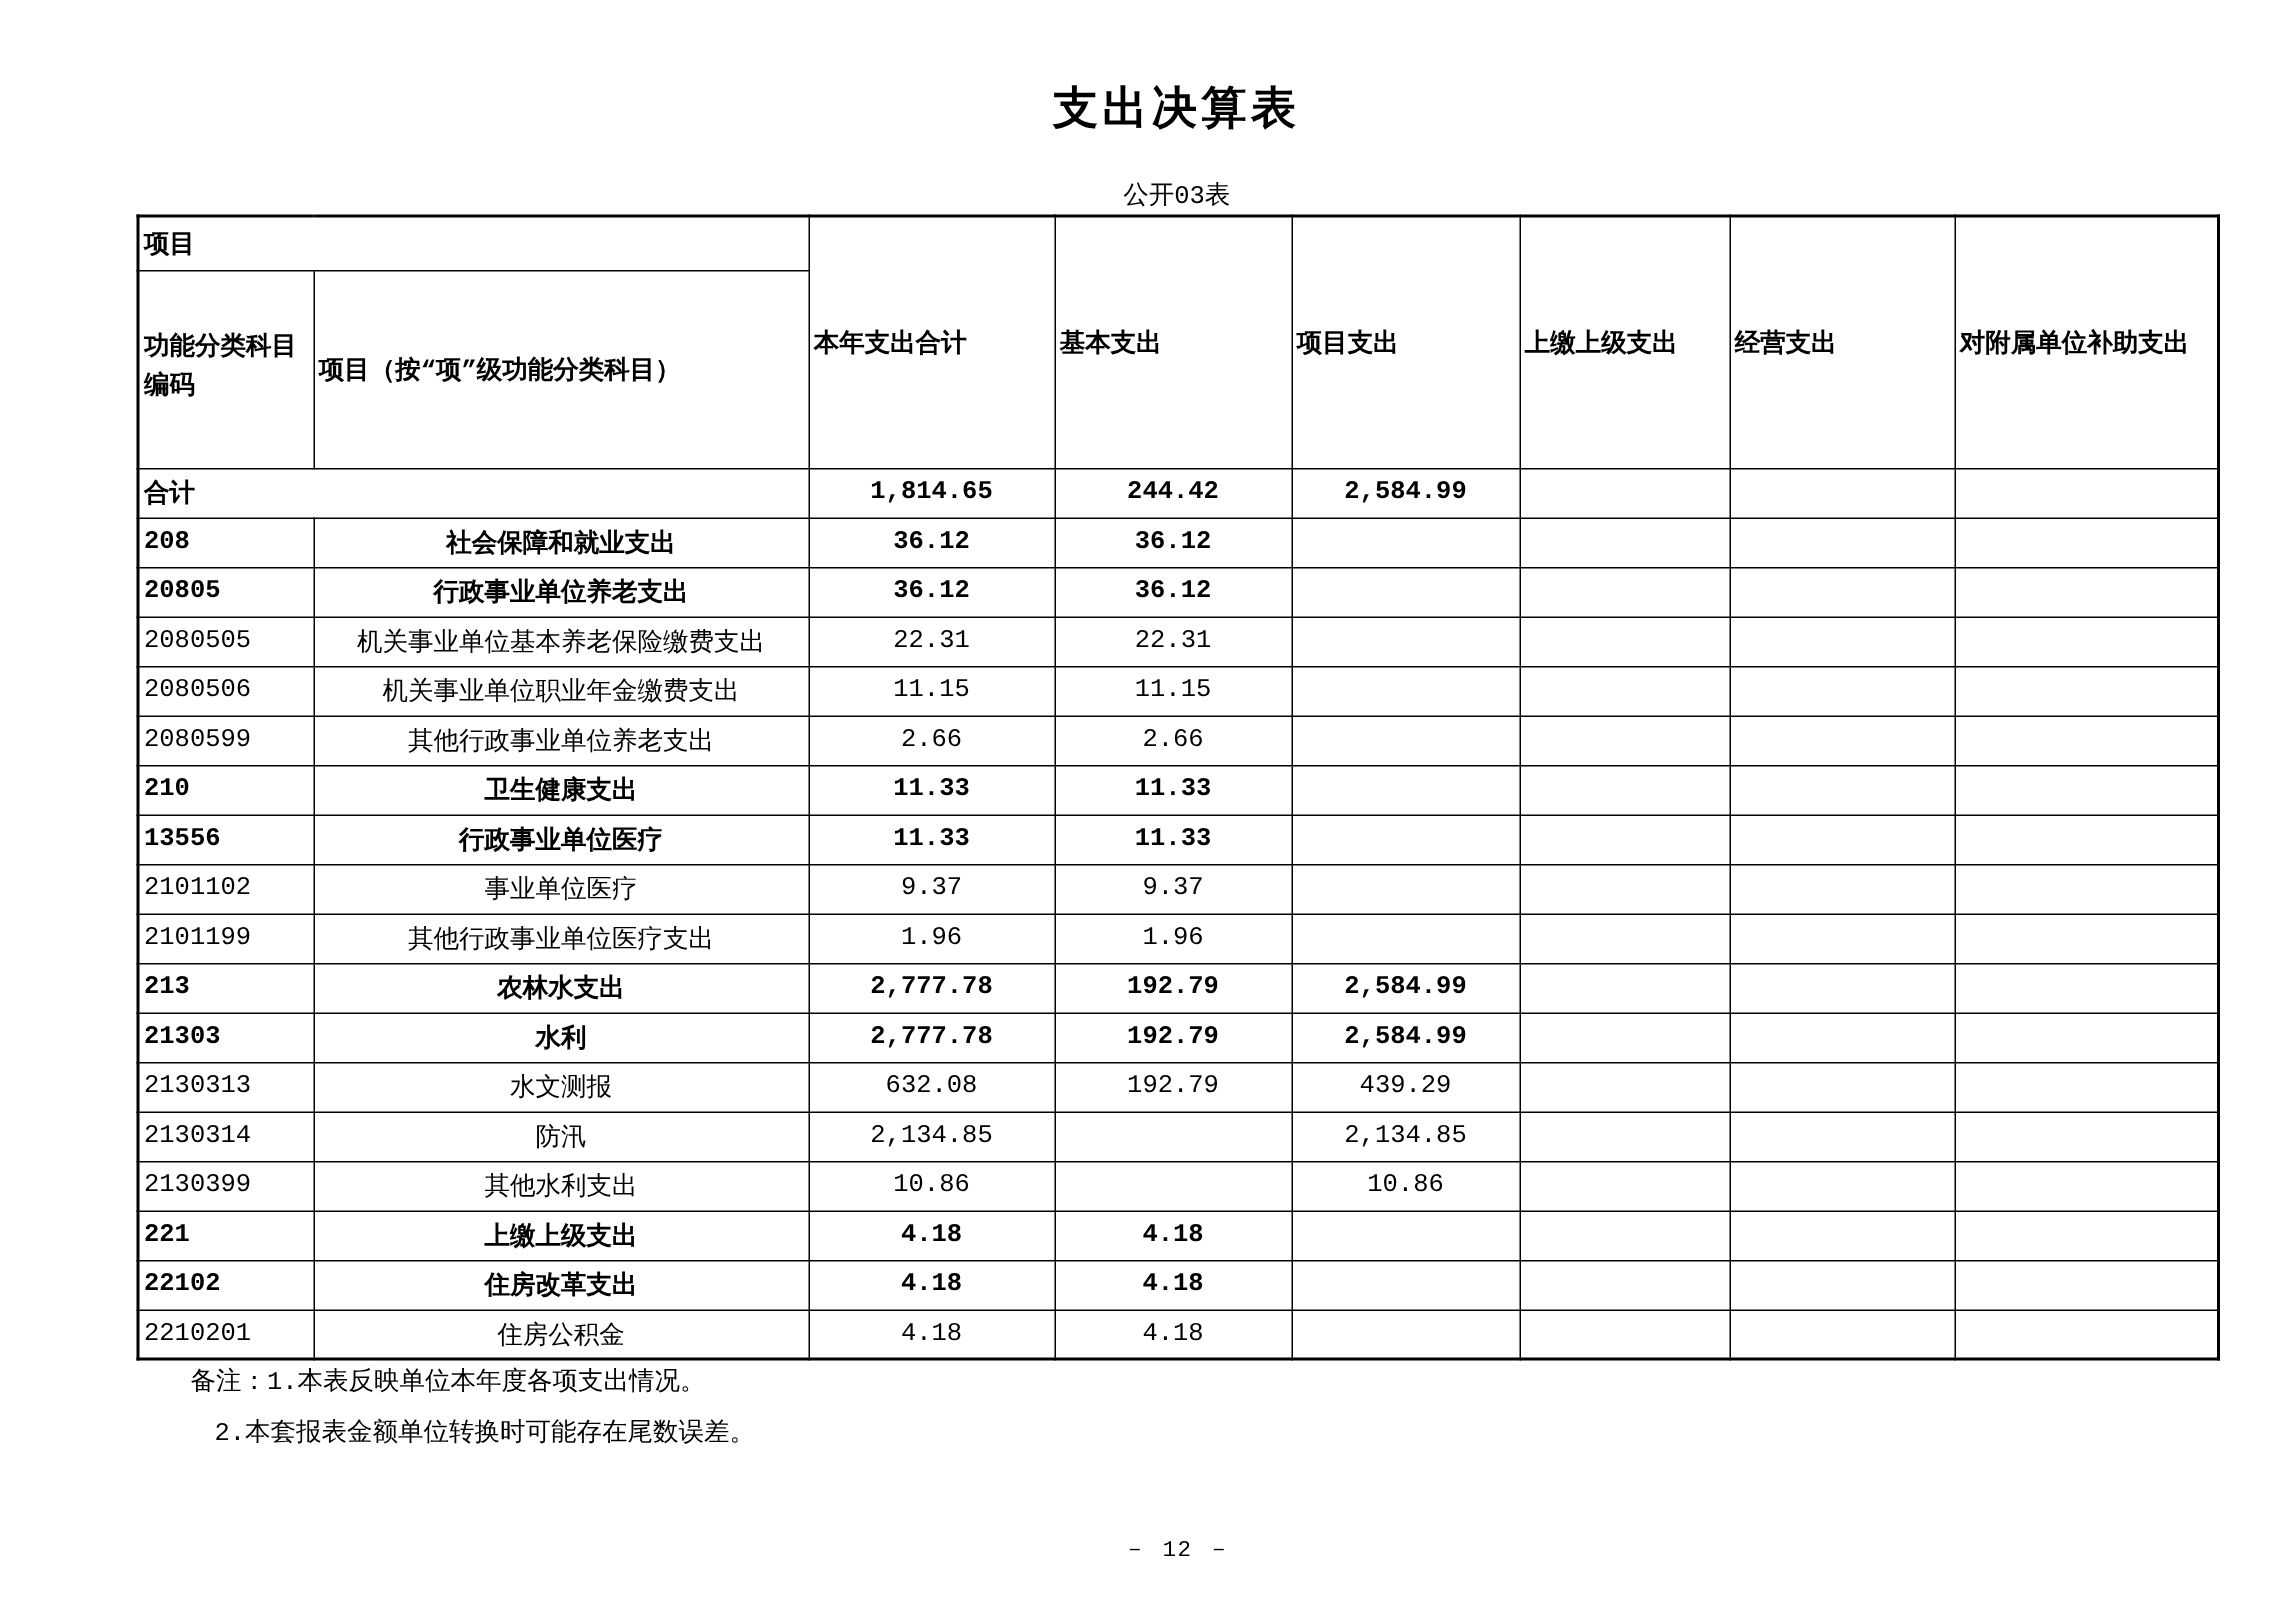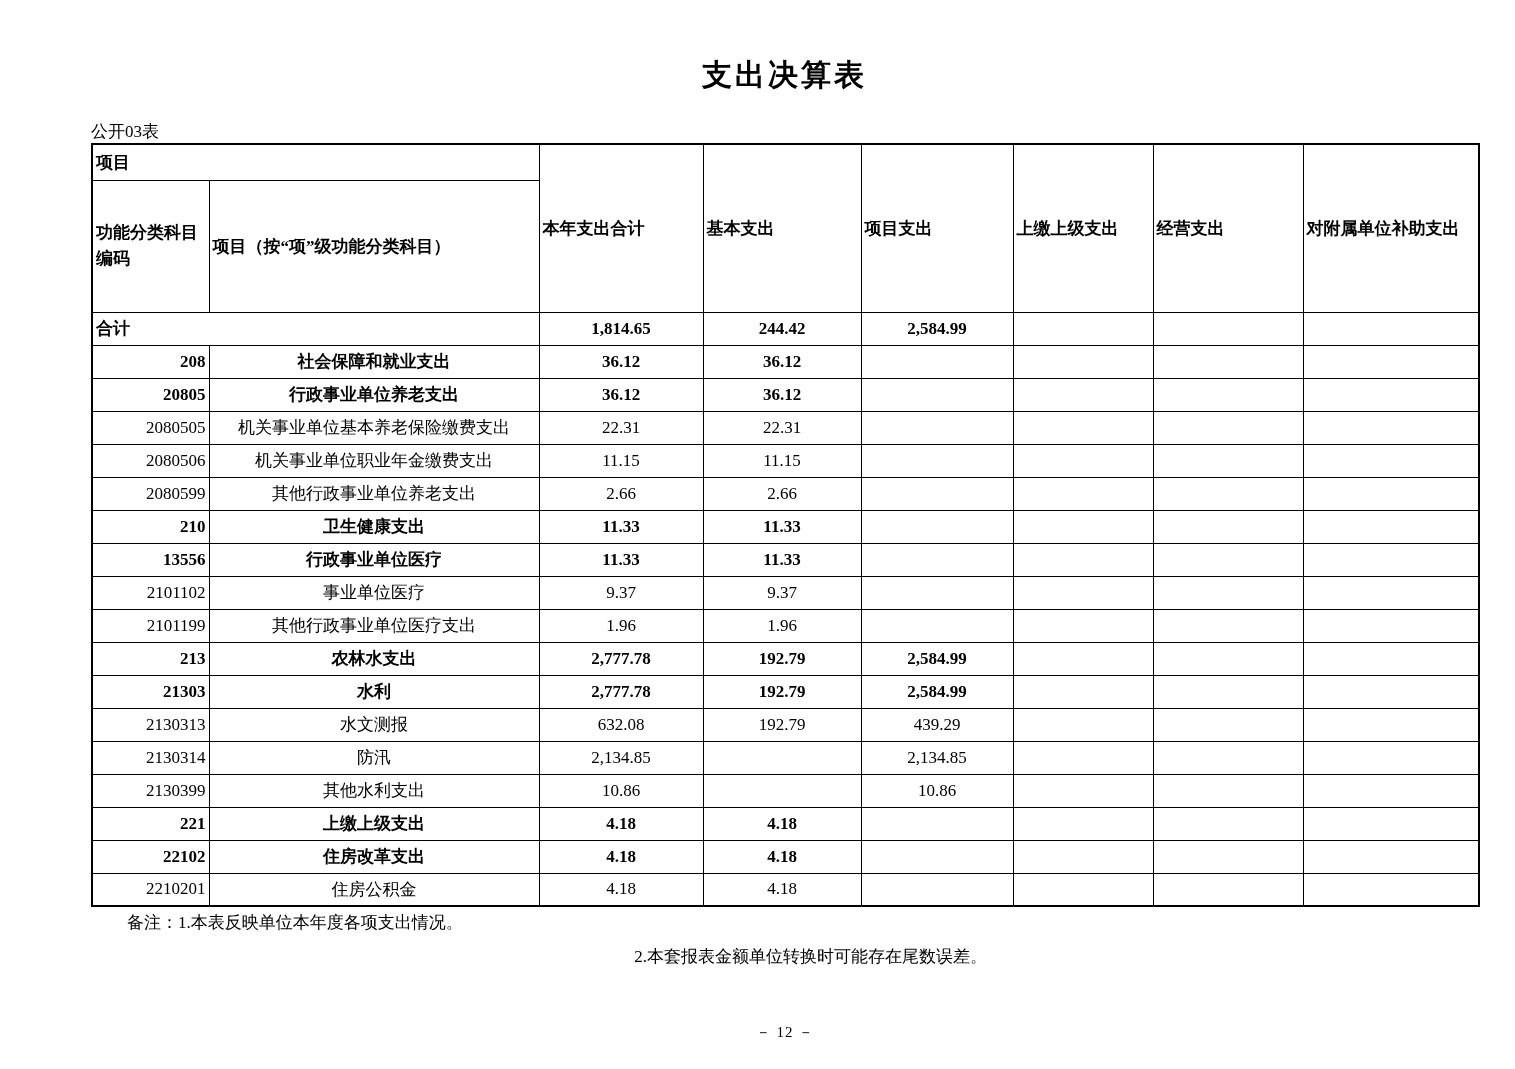--- a/index.html
+++ b/index.html
@@ -5,40 +5,40 @@
   html, body {
     margin: 0;
     padding: 0;
     background: #ffffff;
   }
   .sheet {
     position: relative;
     width: 1515px;
     height: 1069px;
     background: #ffffff;
-    font-family: Liberation Serif, serif;
+    font-family: Liberation Mono, monospace;
     color: #000000;
     overflow: hidden;
   }
   .content {
     margin-left: 91px;
     width: 1387px;
   }
   .doc-title {
     margin: 0;
     padding-top: 56px;
     text-align: center;
     font-size: 30px;
     line-height: 38px;
     font-weight: bold;
     letter-spacing: 3px;
   }
   .meta-top {
     margin-top: 27px;
-    text-align: left;
+    text-align: center;
     font-size: 17px;
     line-height: 22px;
   }
   .meta-row {
     margin-top: 6px;
     display: flex;
     justify-content: space-between;
     font-size: 17px;
     line-height: 22px;
   }
@@ -57,32 +57,32 @@
   }
   table.report thead th {
     font-weight: bold;
     text-align: left;
     font-size: 17px;
   }
   tr.hdr-top { height: 36px; }
   tr.hdr-sub { height: 132px; }
   th.prewrap { white-space: pre-line; line-height: 26px; }
   table.report tbody tr { height: 33px; }
-  td.cell-code { text-align: right; padding-left: 2px; }
+  td.cell-code { text-align: left; padding-left: 2px; }
   td.cell-name { text-align: center; padding-left: 3px; }
   td.cell-num  { text-align: center; }
   td.cell-merged { text-align: left; }
   tr.bold td { font-weight: bold; }
   .notes {
     margin-top: 5px;
     font-size: 17px;
     line-height: 22px;
   }
   .notes .note-line1 { margin-top: 0; margin-left: 36px; }
-  .notes .note-line2 { margin-top: 12px; padding-left: 52px; text-align: center; }
+  .notes .note-line2 { margin-top: 12px; padding-left: 52px; }
   .page-number {
     position: absolute;
     left: 0;
     top: 1023px;
     width: 1570px;
     text-align: center;
     font-size: 15px;
     letter-spacing: 1px;
   }
 </style>

